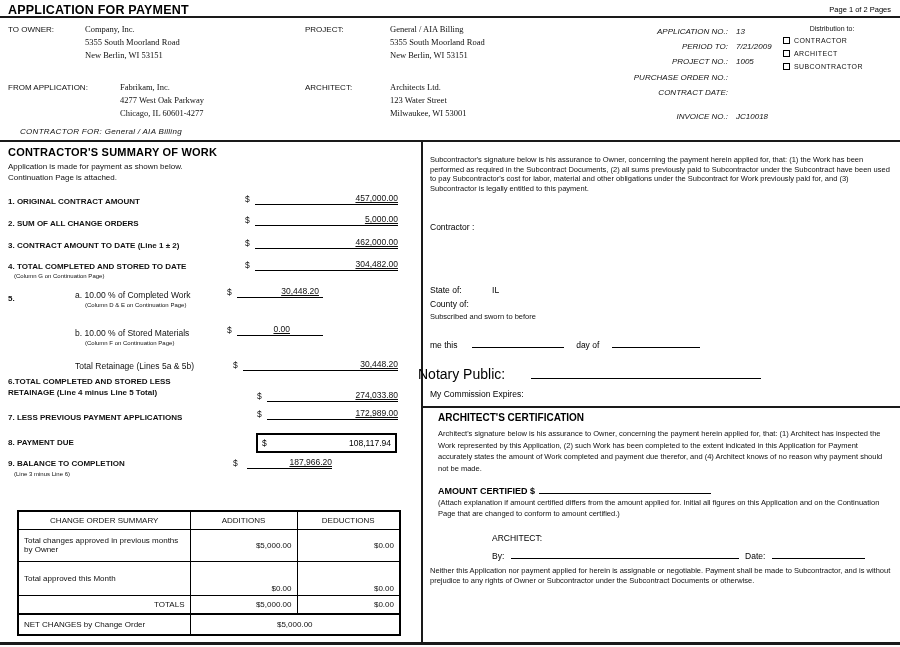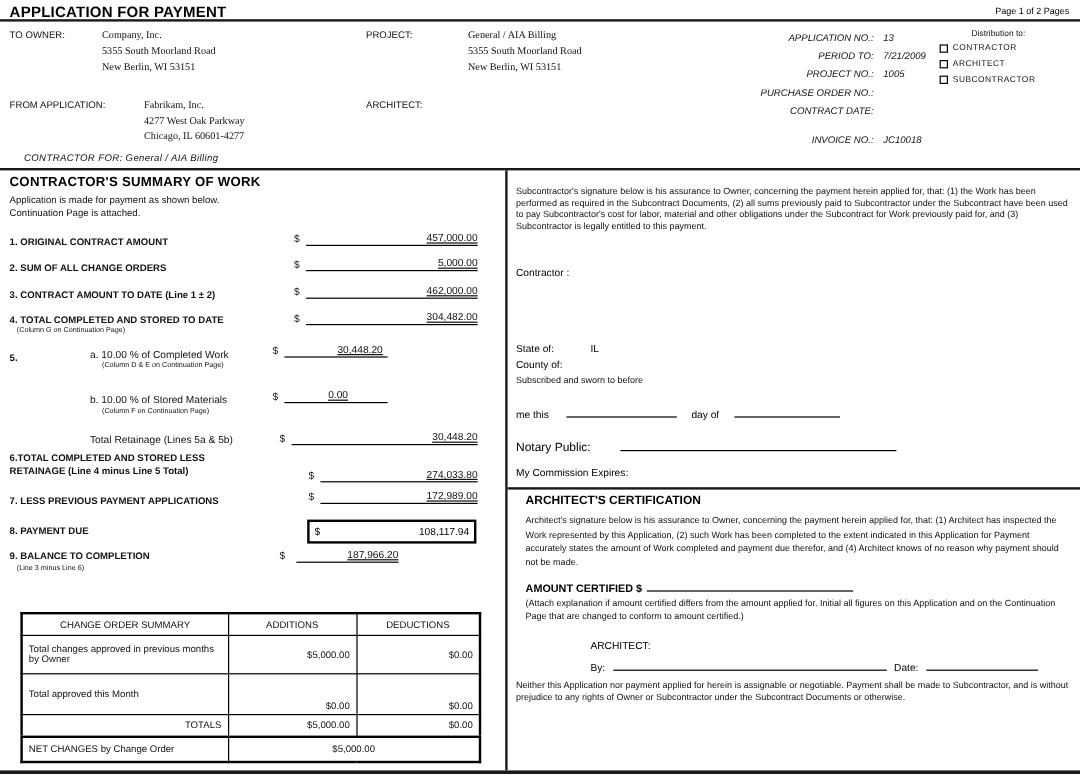--- a/index.html
+++ b/index.html
@@ -62,20 +62,25 @@
     <div>Chicago, IL 60601-4277</div>
   </div>
 
   <div class="abs lbl" style="left:305px;top:25px">PROJECT:</div>
   <div class="abs addr" style="left:390px;top:23px">
     <div>General / AIA Billing</div>
     <div>5355 South Moorland Road</div>
     <div>New Berlin, WI 53151</div>
   </div>
   <div class="abs lbl" style="left:305px;top:83px">ARCHITECT:</div>
+  <div class="abs addr" style="left:390px;top:81px">
+    <div>Architects Ltd.</div>
+    <div>123 Water Street</div>
+    <div>Milwaukee, WI 53001</div>
+  </div>
 
   <div class="fieldrow" style="left:530px;top:27px">
     <div class="fl">APPLICATION NO.:</div>
     <div class="fv">13</div>
   </div>
   <div class="fieldrow" style="left:530px;top:42px">
     <div class="fl">PERIOD TO:</div>
     <div class="fv">7/21/2009</div>
   </div>
   <div class="fieldrow" style="left:530px;top:57px">
@@ -214,21 +219,21 @@
   <div class="abs" style="left:430px;top:299px;font-size:8.5px">County of:</div>
   <div class="abs rp" style="left:430px;top:312px">Subscribed and sworn to before</div>
 
   <div class="abs" style="left:430px;top:338px;font-size:8.5px">
     <span>me this</span>
     <span class="sig" style="width:92px;margin-left:12px"></span>
     <span style="margin-left:10px">day of</span>
     <span class="sig" style="width:88px;margin-left:10px"></span>
   </div>
 
-  <div class="abs" style="left:430px;top:366px;font-size:10px">
+  <div class="abs" style="left:418px;top:366px;font-size:14px">
     <span>Notary Public:</span>
     <span class="sig" style="width:230px;margin-left:22px"></span>
   </div>
   <div class="abs" style="left:430px;top:389px;font-size:8.5px">My Commission Expires:</div>
 
   <div class="hline" style="left:423px;top:406px;width:477px;height:2px"></div>
 
   <div class="abs archhead" style="left:438px;top:412px">ARCHITECT'S CERTIFICATION</div>
   <div class="abs rp" style="left:438px;top:428px;width:455px;line-height:11.5px">Architect's signature below is his assurance to Owner, concerning the payment herein applied for, that: (1) Architect has inspected the Work represented by this Application, (2) such Work has been completed to the extent indicated in this Application for Payment accurately states the amount of Work completed and payment due therefor, and (4) Architect knows of no reason why payment should not be made.</div>
 

